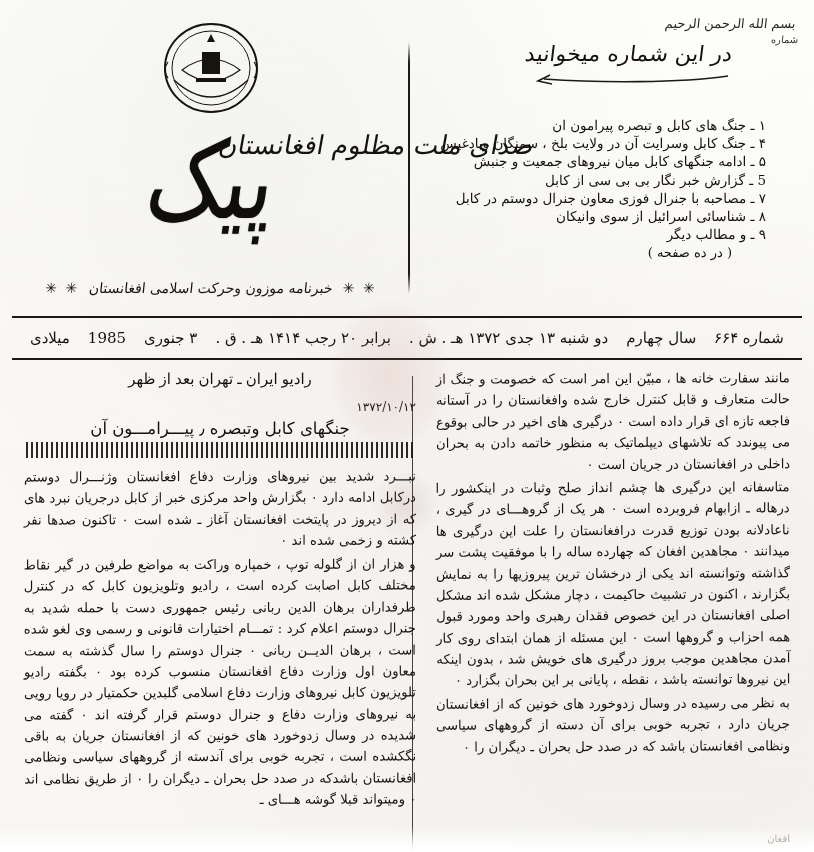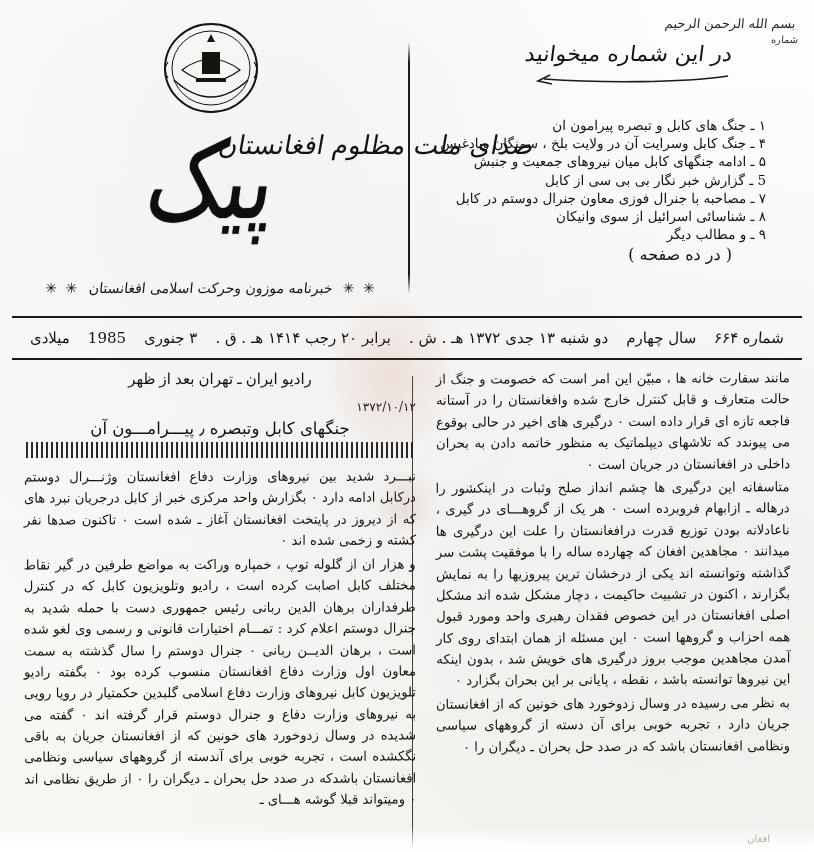--- a/index.html
+++ b/index.html
@@ -62,21 +62,21 @@
     display:flex;flex-direction:column;gap:6px;
   }
   .contents li{
     list-style:none;
     font-family:"DejaVu Serif","Liberation Serif",serif;
     font-size:13.5px;line-height:1.35;color:#151210;
     white-space:nowrap;
     text-align:right;
   }
   .contents ol{margin:16px;padding:0;}
-  .contents li.last{padding-right:34px;font-size:16px;}
+  .contents li.last{padding-right:34px;font-size:13px;}
 
   
   .seal{
     position:absolute;top:6px;left:50%;transform:translateX(-50%);
     width:118px;height:104px;
   }
   .nameplate{
     position:absolute;top:104px;left:0;right:0;height:128px;
     display:flex;align-items:center;justify-content:center;
   }
@@ -177,21 +177,21 @@
     border-radius:50%;
     background:radial-gradient(circle, rgba(150,90,70,0.14), rgba(0,0,0,0) 70%);
     pointer-events:none;
   }
   .edge-fade{
     position:absolute;left:0;right:0;bottom:0;height:26px;
     background:linear-gradient(180deg,rgba(255,255,255,0) 0%,rgba(255,255,255,.85) 70%,#fff 100%);
     pointer-events:none;
   }
   .watermark{
-    position:absolute;right:44px;bottom:8px;font-size:10px;color:#b9b1a8;
+    position:absolute;right:24px;bottom:8px;font-size:10px;color:#b9b1a8;
     font-family:Liberation Sans, sans-serif;
   }
 </style>
 </head>
 <body>
 
 <div class="paper"></div>
 
 <div class="sheet">
 

